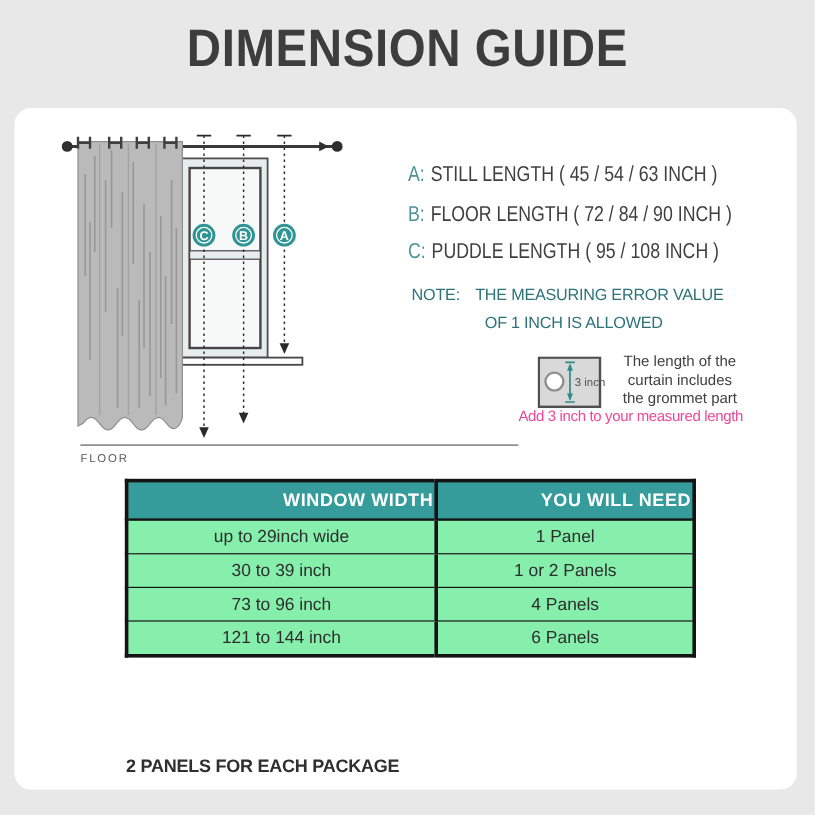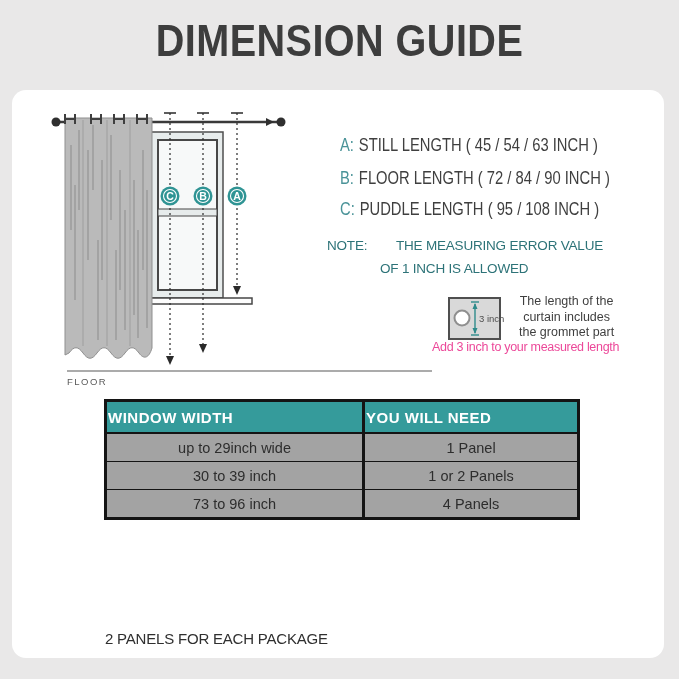--- a/index.html
+++ b/index.html
@@ -44,31 +44,31 @@
   }
   
   table.panels{
     position:absolute;left:92px;top:309px;width:476px;
     border-collapse:collapse;border:3px solid #141414;
     table-layout:fixed;
   }
   table.panels th{
     background:#359b9b;color:#ffffff;font-size:15px;font-weight:bold;
     letter-spacing:0.5px;height:28px;border:2px solid #141414;
-    text-align:left;vertical-align:middle;
+    text-align:right;vertical-align:middle;
   }
   table.panels td{
     font-size:14.5px;color:#2d2d2d;height:25px;
     border:1.6px solid #141414;text-align:center;vertical-align:middle;
-    background:#a3a3a3;
+    background:#86efac;
   }
   table.panels .c1{width:53.5%;border-right:3px solid #141414;}
   .footer-note{
     left:93px;top:540px;font-size:15px;letter-spacing:-0.2px;
-    color:#2f2f2f;white-space:nowrap;
+    color:#2f2f2f;white-space:nowrap;font-weight:bold;
   }
 </style>
 </head>
 <body>
 
 <div class="abs page-title">DIMENSION GUIDE</div>
 
 <div class="abs card">
 
   <svg class="abs" style="left:0;top:0" width="440" height="300" viewBox="0 0 440 300">
@@ -125,23 +125,23 @@
   <div class="abs len-line" style="top:44px">
     <span class="len-prefix">A:</span><span>STILL LENGTH ( 45 / 54 / 63 INCH )</span>
   </div>
   <div class="abs len-line" style="top:77px">
     <span class="len-prefix">B:</span><span>FLOOR LENGTH ( 72 / 84 / 90 INCH )</span>
   </div>
   <div class="abs len-line" style="top:108px">
     <span class="len-prefix">C:</span><span>PUDDLE LENGTH ( 95 / 108 INCH )</span>
   </div>
 
-  <div class="abs note-txt" style="left:315px;top:148px">NOTE:</div>
+  <div class="abs note-txt" style="left:331px;top:148px">NOTE:</div>
   <div class="abs note-txt" style="left:384px;top:148px">THE MEASURING ERROR VALUE</div>
-  <div class="abs note-txt" style="left:368px;top:171px">OF 1 INCH IS ALLOWED</div>
+  <div class="abs note-txt" style="left:392px;top:171px">OF 1 INCH IS ALLOWED</div>
 
   <svg class="abs" style="left:436px;top:207px" width="72" height="44" viewBox="0 0 72 44">
     <rect x="1" y="1" width="51" height="41" fill="#d9d9d9" stroke="#4f4f4f" stroke-width="2"></rect>
     <circle cx="14" cy="21" r="7.5" fill="#ffffff" stroke="#8f8f8f" stroke-width="2"></circle>
     <g stroke="#2e8b8b" fill="#2e8b8b">
       <line x1="27" y1="7" x2="27" y2="36" stroke-width="1.4"></line>
       <line x1="23" y1="5" x2="31" y2="5" stroke-width="1.4"></line>
       <line x1="23" y1="38" x2="31" y2="38" stroke-width="1.4"></line>
       <polygon points="27,6 24.5,12 29.5,12" stroke="none"></polygon>
       <polygon points="27,37 24.5,31 29.5,31" stroke="none"></polygon>
@@ -169,18 +169,22 @@
         <td>1 Panel</td>
       </tr>
       <tr>
         <td class="c1">30 to 39 inch</td>
         <td>1 or 2 Panels</td>
       </tr>
       <tr>
         <td class="c1">73 to 96 inch</td>
         <td>4 Panels</td>
       </tr>
+      <tr>
+        <td class="c1">121 to 144 inch</td>
+        <td>6 Panels</td>
+      </tr>
     </tbody>
   </table>
 
   <div class="abs footer-note">2 PANELS FOR EACH PACKAGE</div>
 
 </div>
 
 </body></html>

